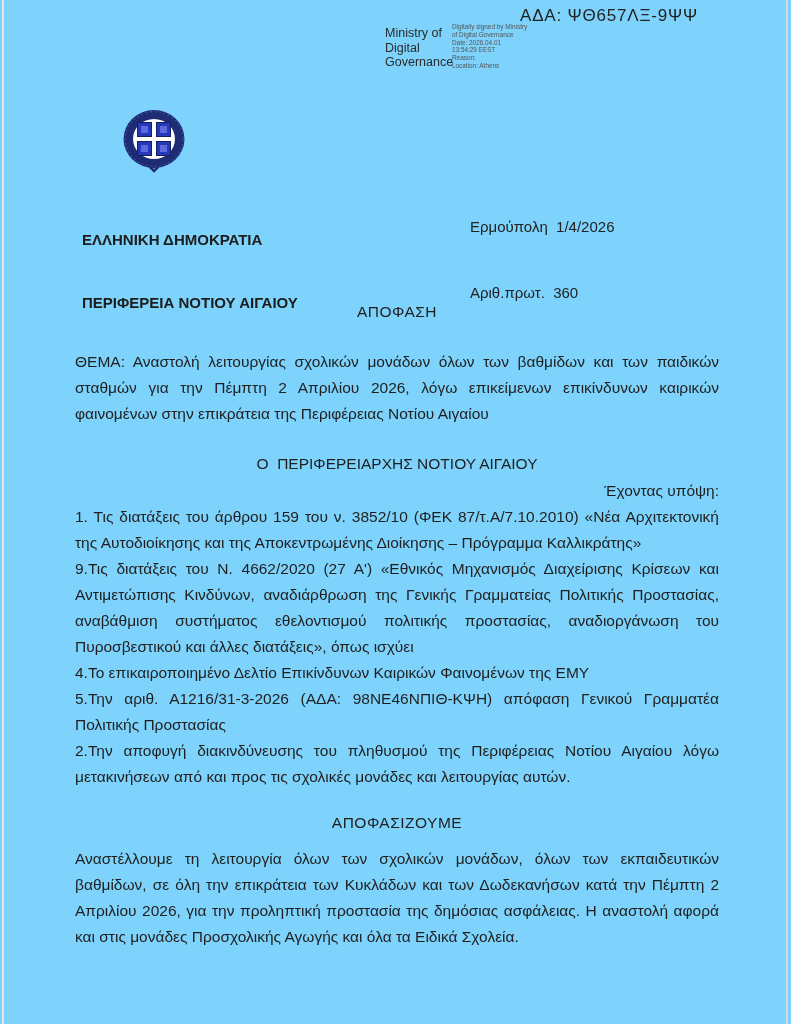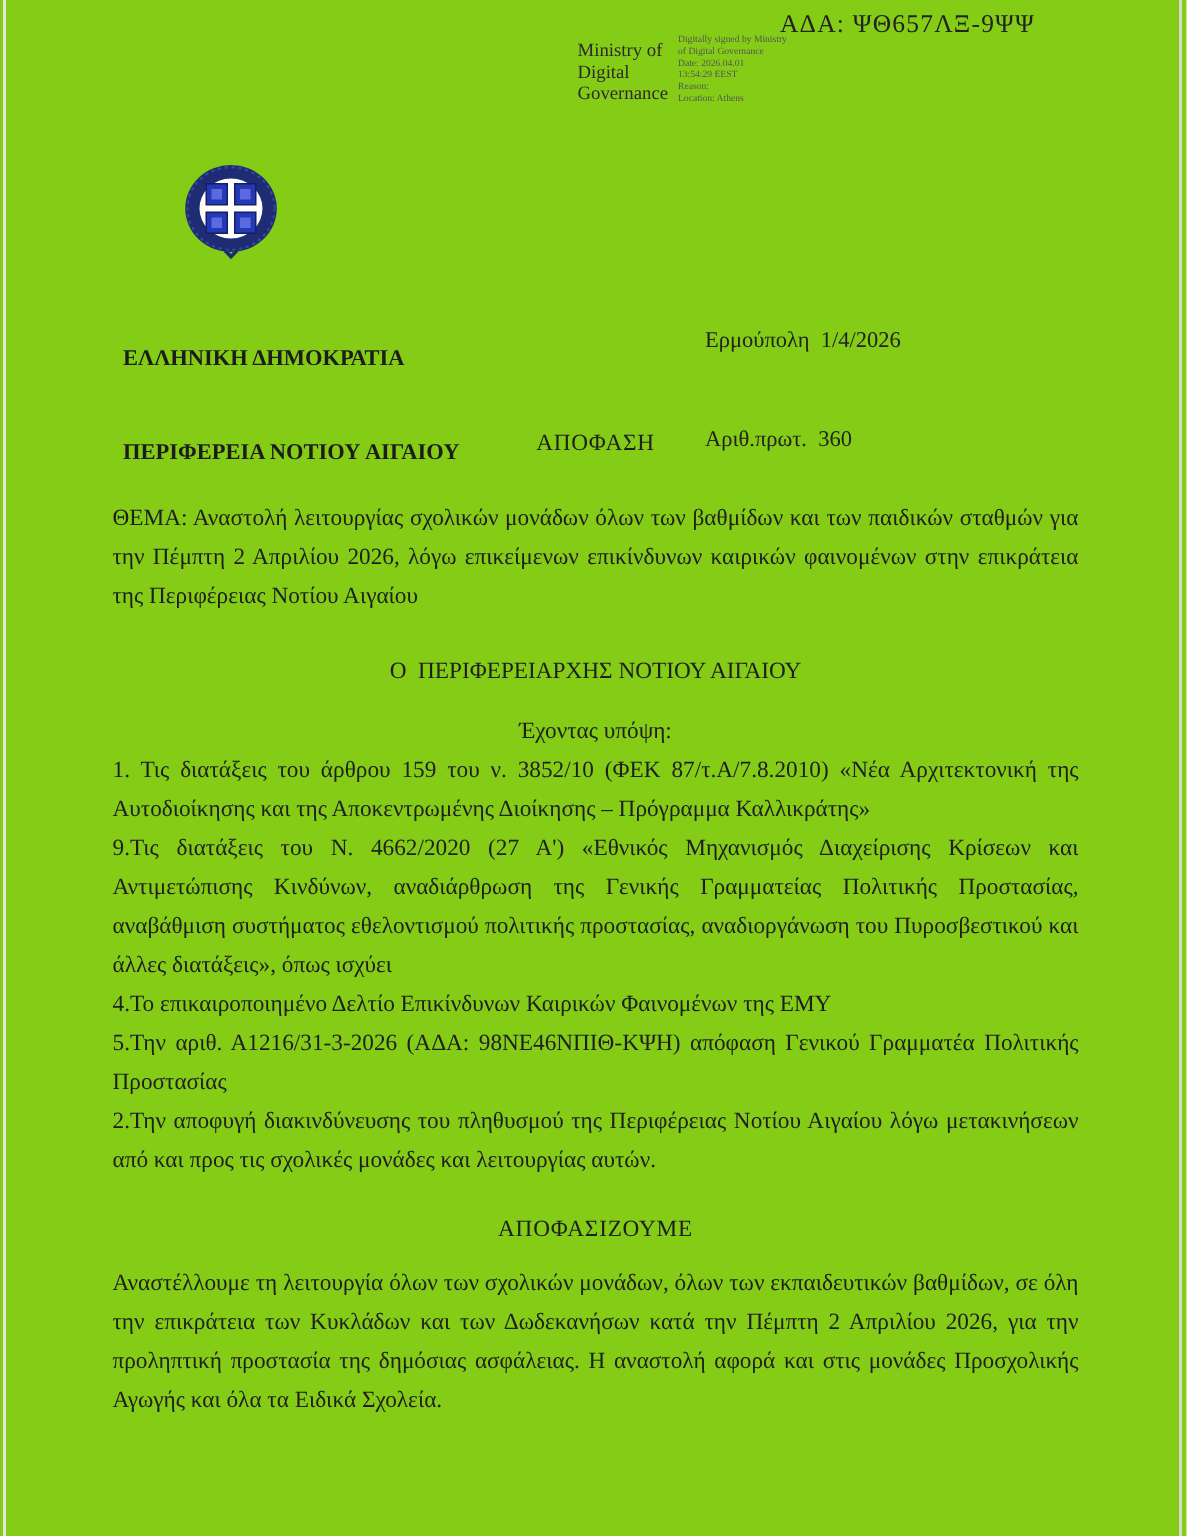--- a/index.html
+++ b/index.html
@@ -1,21 +1,21 @@
 <!DOCTYPE html>
 <html lang="el"><head>
 <meta charset="utf-8">
 <style>
   html,body{margin:0;padding:0;background:#ffffff;}
   .page{
     position:relative;
     width:791px;height:1024px;
     margin:0 auto;
-    background:#84cc16;
-    font-family:Liberation Serif, serif;
+    background:#7dd3fc;
+    font-family:Liberation Sans, sans-serif;
     color:#1f1f1f;
     overflow:hidden;
   }
   .edge-left{position:absolute;left:2px;top:0;bottom:0;width:2px;background:#e4e4e4;}
   .edge-right{position:absolute;right:3px;top:0;bottom:0;width:2px;background:#d6d6d6;}
 
   
   .ada{
     position:absolute;top:6px;left:520px;
     font-size:17px;letter-spacing:0.8px;color:#222;
@@ -44,24 +44,24 @@
     white-space:pre;
   }
 
   
   .body{
     position:absolute;top:283px;left:75px;width:644px;
     font-size:15.5px;line-height:26px;color:#1f1f1f;
     text-align:justify;
   }
   .center{text-align:center;white-space:pre;}
-  .doc-title{margin:0 0 24px 0;letter-spacing:0.5px;}
+  .doc-title{margin:16px 0 24px 0;letter-spacing:0.5px;}
   .subject{margin:0 0 24px 0;}
-  .authority{margin:0 0 14px 0;}
-  .considering-label{text-align:center;}
+  .authority{margin:0 0 1px 0;}
+  .considering-label{text-align:right;}
   .consideration{margin:0;}
   .operative-heading{margin:20px 0 10px 0;letter-spacing:0.5px;}
   .operative{margin:0 0 22px 0;}
 </style>
 </head>
 <body>
 
 <div class="page">
   <div class="edge-left"></div>
   <div class="edge-right"></div>
@@ -107,21 +107,21 @@
 
   <div class="body">
     <div class="center doc-title">ΑΠΟΦΑΣΗ</div>
 
     <p class="subject">ΘΕΜΑ: Αναστολή λειτουργίας σχολικών μονάδων όλων των βαθμίδων και των παιδικών σταθμών για την Πέμπτη 2 Απριλίου 2026, λόγω επικείμενων επικίνδυνων καιρικών φαινομένων στην επικράτεια της Περιφέρειας Νοτίου Αιγαίου</p>
 
     <div class="center authority">Ο  ΠΕΡΙΦΕΡΕΙΑΡΧΗΣ ΝΟΤΙΟΥ ΑΙΓΑΙΟΥ</div>
 
     <div class="considering-label">Έχοντας υπόψη:</div>
 
-    <div class="consideration">1. Τις διατάξεις του άρθρου 159 του ν. 3852/10 (ΦΕΚ 87/τ.Α/7.8.2010) «Νέα Αρχιτεκτονική της Αυτοδιοίκησης και της Αποκεντρωμένης Διοίκησης – Πρόγραμμα Καλλικράτης»</div>
+    <div class="consideration">1. Τις διατάξεις του άρθρου 159 του ν. 3852/10 (ΦΕΚ 87/τ.Α/7.10.2010) «Νέα Αρχιτεκτονική της Αυτοδιοίκησης και της Αποκεντρωμένης Διοίκησης – Πρόγραμμα Καλλικράτης»</div>
     <div class="consideration">9.Τις διατάξεις του Ν. 4662/2020 (27 Α') «Εθνικός Μηχανισμός Διαχείρισης Κρίσεων και Αντιμετώπισης Κινδύνων, αναδιάρθρωση της Γενικής Γραμματείας Πολιτικής Προστασίας, αναβάθμιση συστήματος εθελοντισμού πολιτικής προστασίας, αναδιοργάνωση του Πυροσβεστικού και άλλες διατάξεις», όπως ισχύει</div>
     <div class="consideration">4.Το επικαιροποιημένο Δελτίο Επικίνδυνων Καιρικών Φαινομένων της ΕΜΥ</div>
     <div class="consideration">5.Την αριθ. Α1216/31-3-2026 (ΑΔΑ: 98ΝΕ46ΝΠΙΘ-ΚΨΗ) απόφαση Γενικού Γραμματέα Πολιτικής Προστασίας</div>
     <div class="consideration">2.Την αποφυγή διακινδύνευσης του πληθυσμού της Περιφέρειας Νοτίου Αιγαίου λόγω μετακινήσεων από και προς τις σχολικές μονάδες και λειτουργίας αυτών.</div>
 
     <div class="center operative-heading">ΑΠΟΦΑΣΙΖΟΥΜΕ</div>
 
     <p class="operative">Αναστέλλουμε τη λειτουργία όλων των σχολικών μονάδων, όλων των εκπαιδευτικών βαθμίδων, σε όλη την επικράτεια των Κυκλάδων και των Δωδεκανήσων κατά την Πέμπτη 2 Απριλίου 2026, για την προληπτική προστασία της δημόσιας ασφάλειας. Η αναστολή αφορά και στις μονάδες Προσχολικής Αγωγής και όλα τα Ειδικά Σχολεία.</p>
 
   </div>

